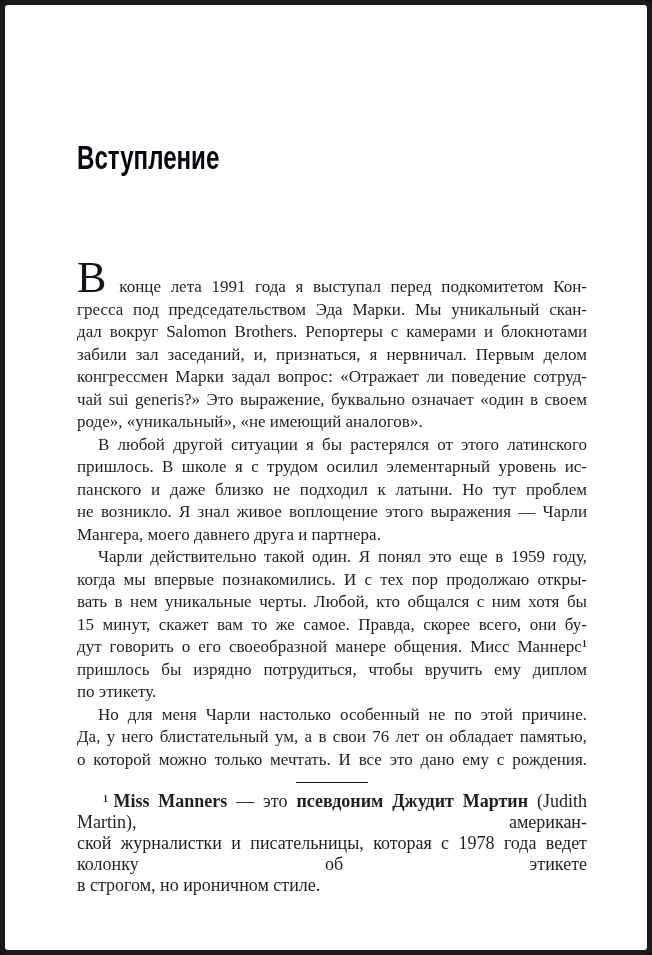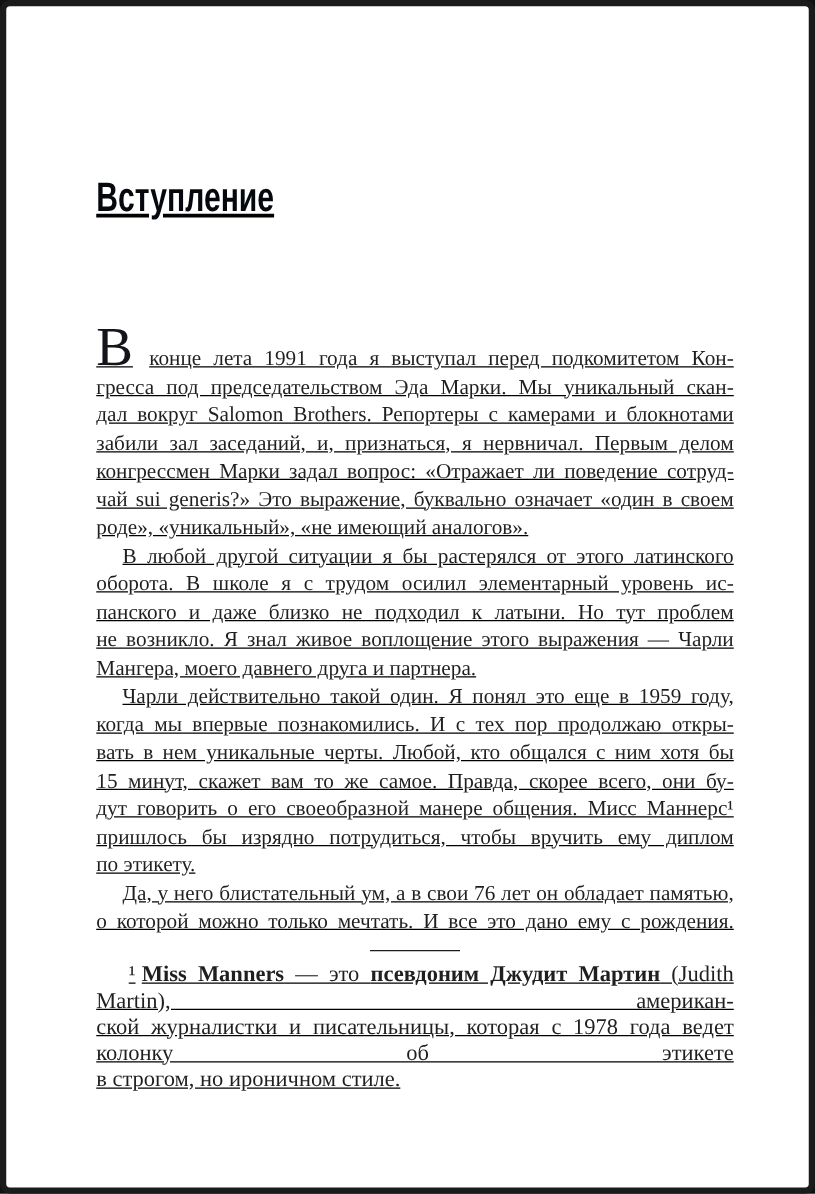--- a/index.html
+++ b/index.html
@@ -8,21 +8,20 @@
     background: #111;
     font-family: "Liberation Serif", serif;
   }
   .page {
     box-sizing: border-box;
     width: 652px; height: 955px;
     background: #ffffff;
     border: 5px solid #1b1b1b;
     border-radius: 8px;
     overflow: hidden;
-    text-decoration: underline;
   }
   .content {
     box-sizing: border-box;
     padding: 135px 60px 0 72px;
     color: #1f1f1f;
   }
   .heading {
     margin: 0;
     font-family: "Liberation Sans", sans-serif;
     font-weight: 700;
@@ -96,37 +95,38 @@
             <div class="tline">дал вокруг Salomon Brothers. Репортеры с камерами и блокнотами</div>
             <div class="tline">забили зал заседаний, и, признаться, я нервничал. Первым делом</div>
             <div class="tline">конгрессмен Марки задал вопрос: «Отражает ли поведение сотруд-</div>
             <div class="tline">чай sui generis?» Это выражение, буквально означает «один в своем</div>
             <div class="tline tline-last">роде», «уникальный», «не имеющий аналогов».</div>
           </div>
       </div>
 
       <div class="para indent-first">
           <div class="tline">В любой другой ситуации я бы растерялся от этого латинского</div>
-          <div class="tline">оборота. В школе я с трудом осилил элементарный уровень ис-</div>
+          <div class="tline">пришлось. В школе я с трудом осилил элементарный уровень ис-</div>
           <div class="tline">панского и даже близко не подходил к латыни. Но тут проблем</div>
           <div class="tline">не возникло. Я знал живое воплощение этого выражения — Чарли</div>
           <div class="tline tline-last">Мангера, моего давнего друга и партнера.</div>
         </div>
 
       <div class="para indent-first">
           <div class="tline">Чарли действительно такой один. Я понял это еще в 1959 году,</div>
           <div class="tline">когда мы впервые познакомились. И с тех пор продолжаю откры-</div>
           <div class="tline">вать в нем уникальные черты. Любой, кто общался с ним хотя бы</div>
           <div class="tline">15 минут, скажет вам то же самое. Правда, скорее всего, они бу-</div>
           <div class="tline">дут говорить о его своеобразной манере общения. Мисс Маннерс¹</div>
           <div class="tline">пришлось бы изрядно потрудиться, чтобы вручить ему диплом</div>
           <div class="tline tline-last">по этикету.</div>
         </div>
 
       <div class="para indent-first">
+          <div class="tline">Но для меня Чарли настолько особенный не по этой причине.</div>
           <div class="tline">Да, у него блистательный ум, а в свои 76 лет он обладает памятью,</div>
           <div class="tline">о которой можно только мечтать. И все это дано ему с рождения.</div>
         </div>
 
     </div>
 
     <hr class="footnote-rule">
 
     <div class="footnote">
       <div class="fn-first"><span class="fn-sup">¹</span><span class="fn-bold">Miss Manners</span><span> — это </span><span class="fn-bold">псевдоним Джудит Мартин</span><span> (Judith Martin), американ-</span></div>

